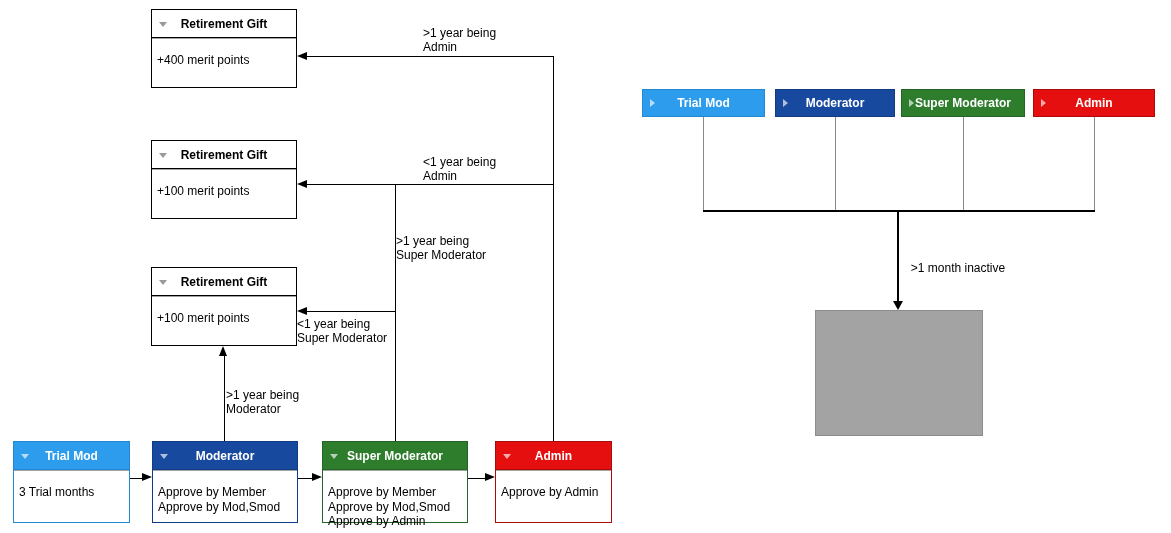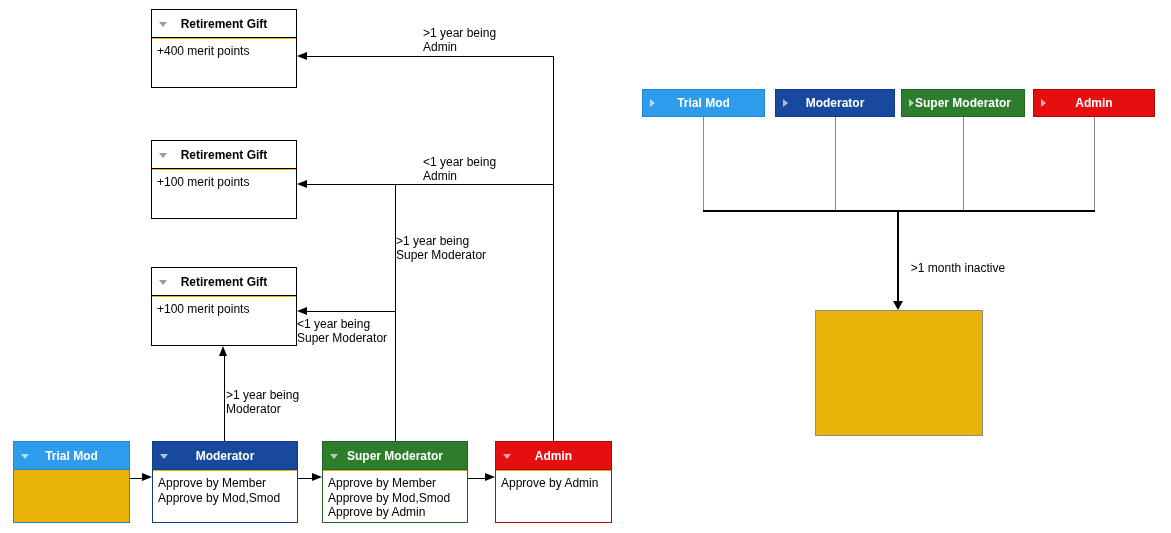--- a/index.html
+++ b/index.html
@@ -6,35 +6,35 @@
   html,body { background:#ffffff; }
   #canvas {
     position: relative;
     width: 1171px; height: 533px;
     background: #ffffff;
     overflow: hidden;
     font-family: "Liberation Sans", "DejaVu Sans", sans-serif;
     font-size: 12px;
     color: #000;
   }
-  .node { position: absolute; background: #eab308; border: 1px solid #000; }
+  .node { position: absolute; background: #a3a3a3; border: 1px solid #000; }
   .hd {
     position: relative; height: 28px;
     display: flex; align-items: center; justify-content: center;
     font-weight: bold; font-size: 12px;
   }
   .hd.colored { color: #ffffff; }
   .hd.plain { color: #000000; border-bottom: 1px solid #000; background: #fff; }
   .hd.gray {
     color: #000000;
     background: linear-gradient(180deg, #EFEFEF 0%, #C9C9C9 100%);
     border-bottom: 1px solid #8C8C8C;
   }
   .bd { position: absolute; top: 29px; left: 0; right: 0; bottom: 0; background:#fff;
-        padding: 5px 5px; line-height: 14.5px; text-align: left; }
+        padding: 14px 5px; line-height: 14.5px; text-align: left; }
   .collapsed { height: 28px; }
   
   .tri { position: absolute; left: 7px; top: 50%; width: 0; height: 0; }
   .tri.down  { margin-top: -2px; border-left: 4px solid transparent; border-right: 4px solid transparent; border-top: 5px solid #999; }
   .tri.down.light { border-top-color: rgba(255,255,255,0.65); }
   .tri.right { margin-top: -4px; border-top: 4px solid transparent; border-bottom: 4px solid transparent; border-left: 5px solid rgba(255,255,255,0.65); }
   
   .hline { position: absolute; height: 1px; background: #000; }
   .vline { position: absolute; width: 1px; background: #000; }
   .hline.thick { height: 2px; }
@@ -126,20 +126,23 @@
     <div class="bd">
         <div>+100 merit points</div>
       </div>
   </div>
 
   <div class="node" style="left: 13px; top: 441px; width: 117px; height: 82px; border-color: rgb(36, 135, 210);">
     <div class="hd colored" style="border-bottom: 1px solid rgb(36, 135, 210); background: rgb(46, 156, 236);">
       <span class="tri down light"></span>
       <span>Trial Mod</span>
     </div>
+    <div class="bd">
+        <div>3 Trial months</div>
+      </div>
   </div>
 
   <div class="node" style="left: 152px; top: 441px; width: 146px; height: 82px; border-color: rgb(18, 60, 130);">
     <div class="hd colored" style="border-bottom: 1px solid rgb(18, 60, 130); background: rgb(23, 73, 158);">
       <span class="tri down light"></span>
       <span>Moderator</span>
     </div>
     <div class="bd">
       <div>Approve by Member</div>
       <div>Approve by Mod,Smod</div>

